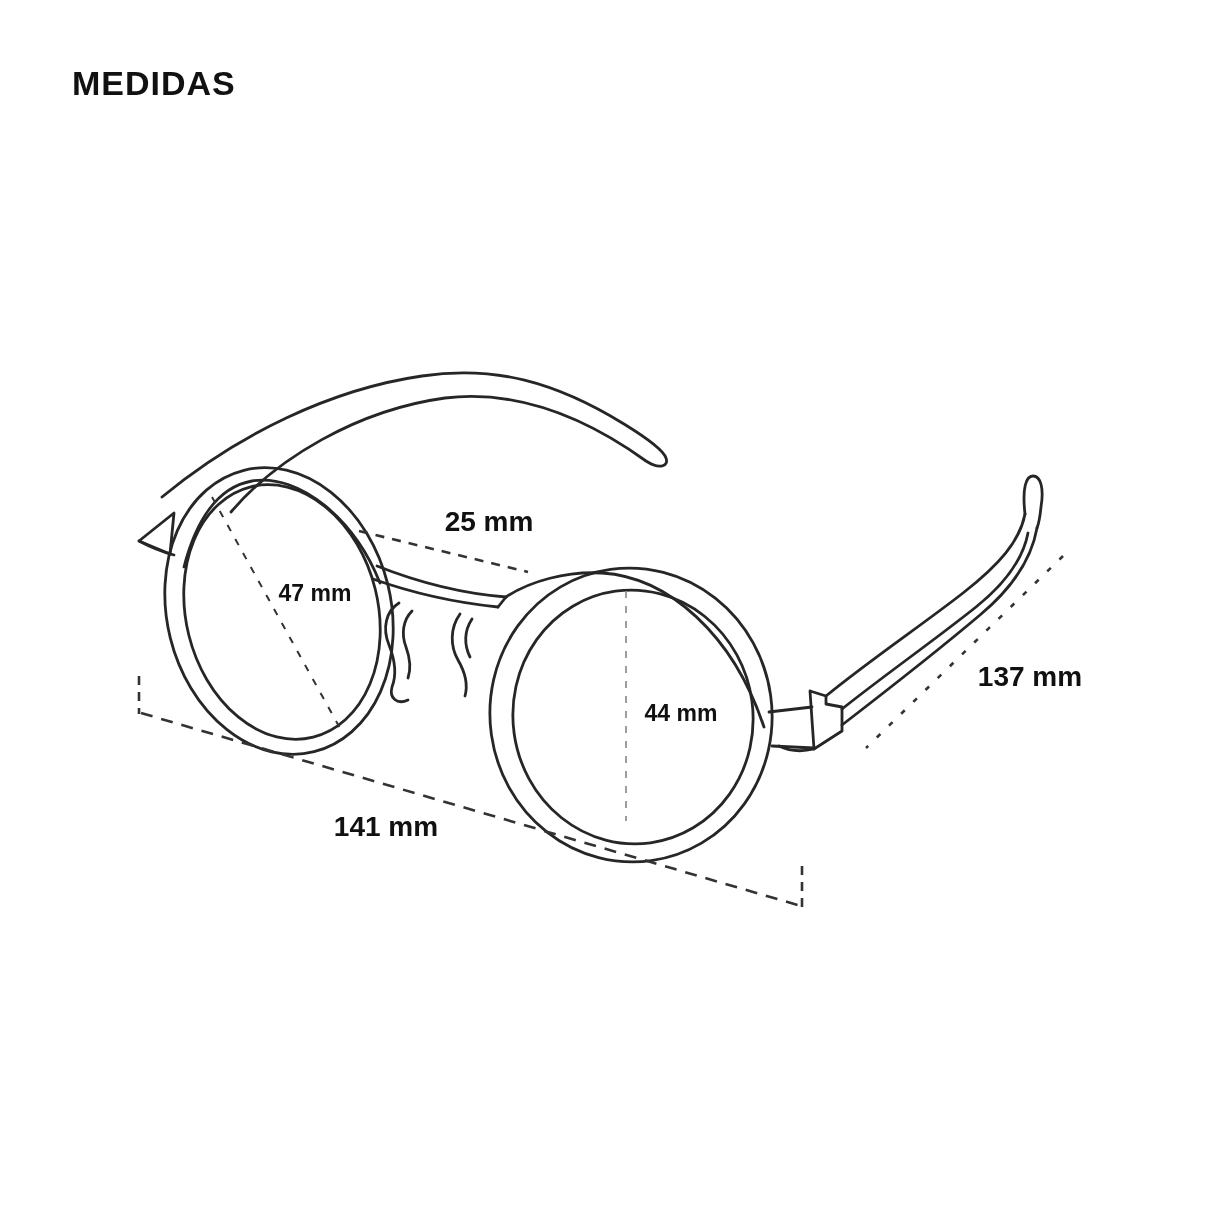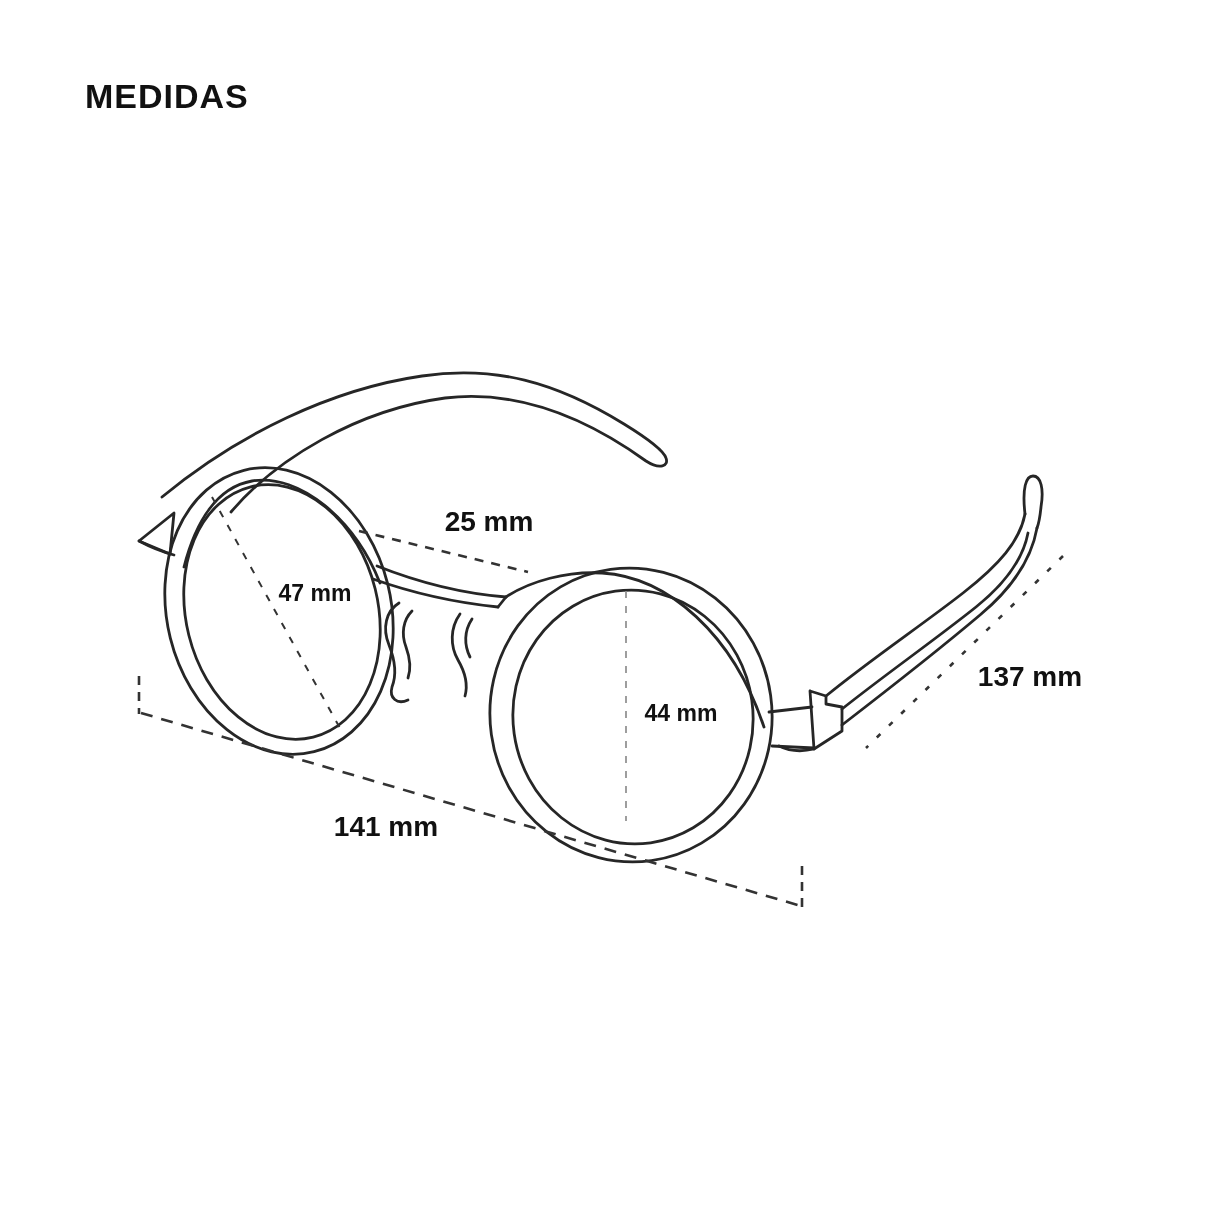--- a/index.html
+++ b/index.html
@@ -13,21 +13,21 @@
   body{
     width:1214px;height:1214px;
     background:var(--background);
     position:relative;
     overflow:hidden;
     font-family:"Liberation Sans", sans-serif;
   }
   .page-title{
     position:absolute;
     left:72px;top:64px;
-    margin:13px;
+    margin:0;
     font-size:34px;
     font-weight:bold;
     letter-spacing:1px;
     color:var(--text);
   }
   svg.diagram{position:absolute;left:0;top:0;}
   .frame path,.frame ellipse{
     fill:none;
     stroke:var(--line);
     stroke-width:2.8;

